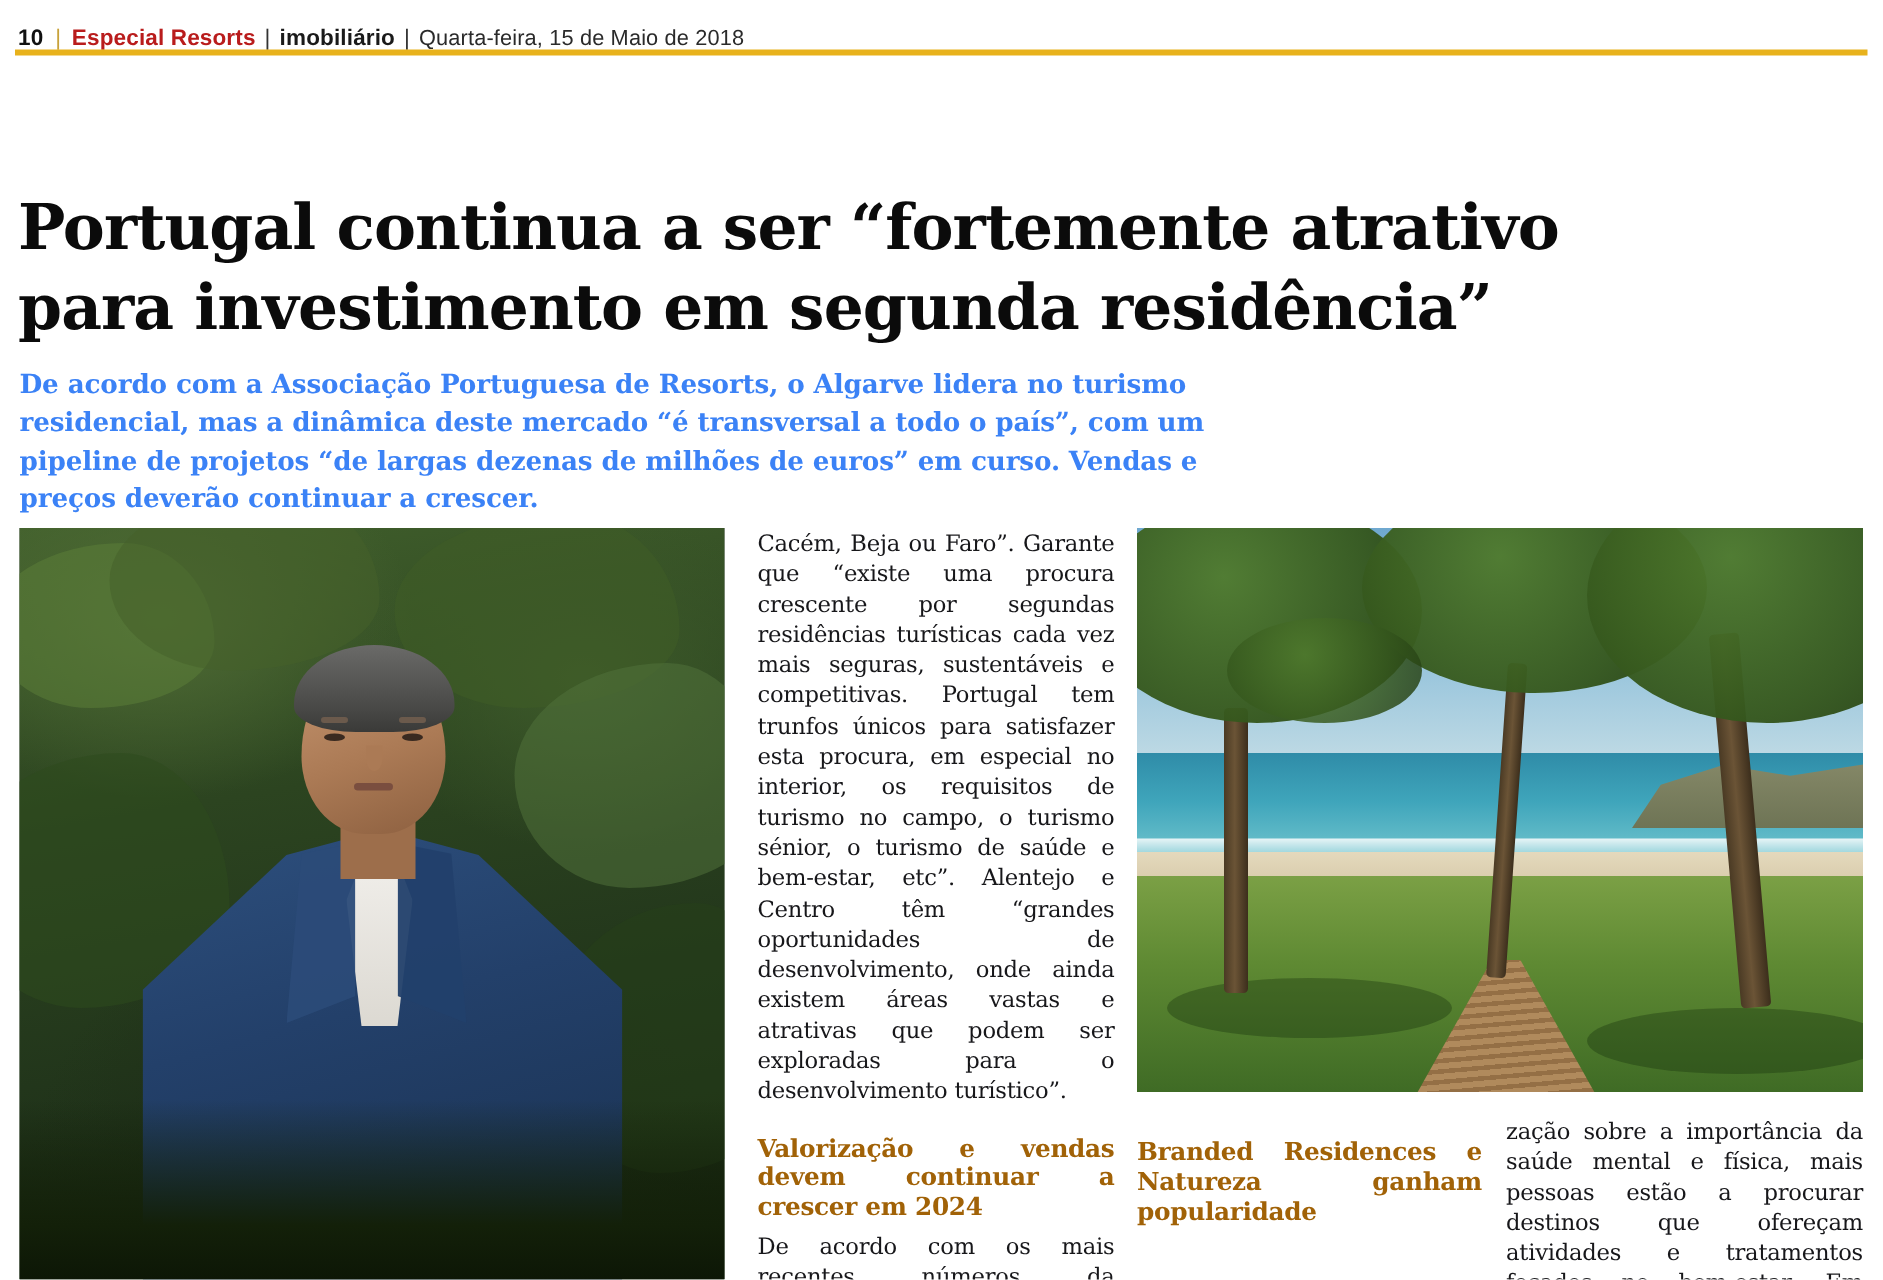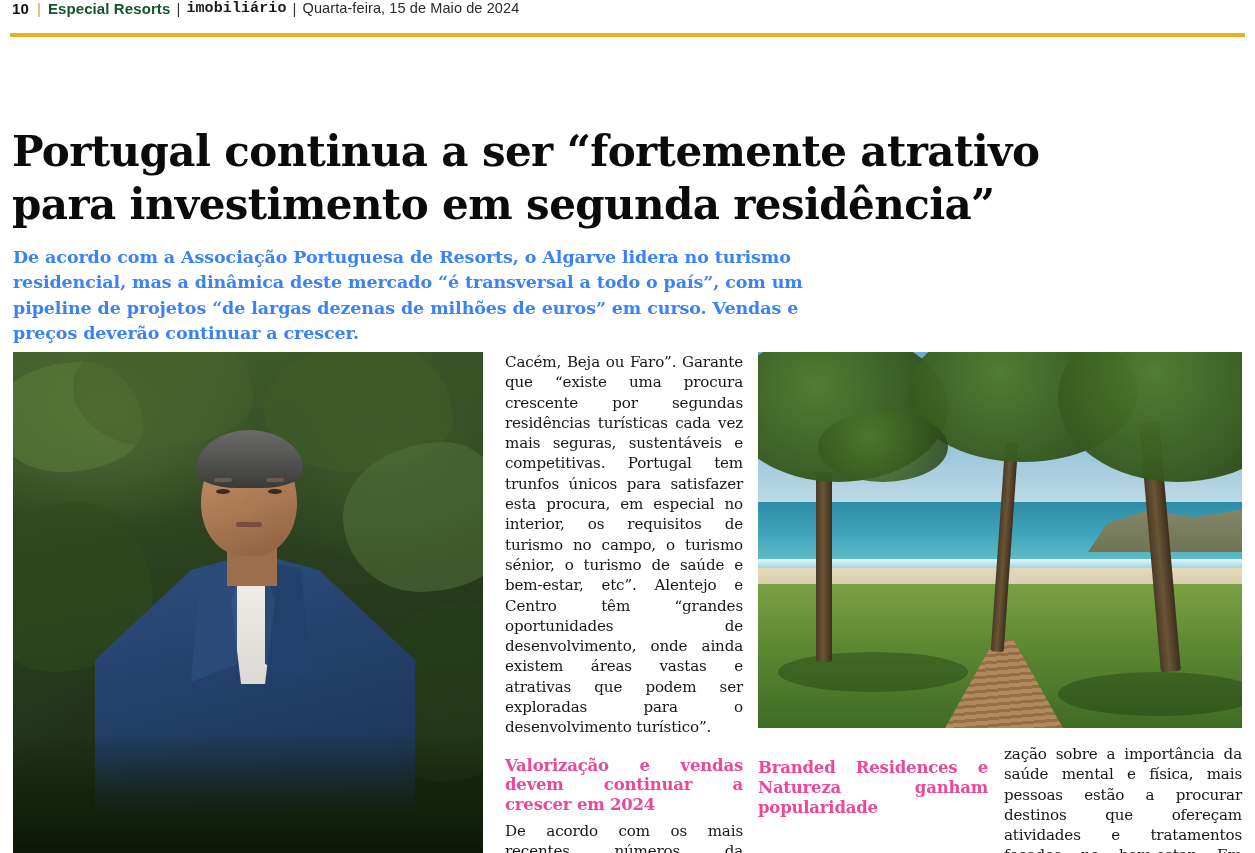--- a/index.html
+++ b/index.html
@@ -15,21 +15,21 @@
     width: 1255px; height: 853px;
     background: #fff;
   }
 
   
   .masthead {
     position: absolute;
     left: 0; top: 0;
     width: 1177px; height: 34px;
     display: flex;
-    align-items: flex-start;
+    align-items: flex-end;
     padding-left: 12px;
     font-family: "Liberation Sans", sans-serif;
     font-size: 15px;
     color: #1a1a1a;
     letter-spacing: 0.1px;
   }
   .masthead .pagenum {
     font-weight: bold;
     font-size: 15px;
     color: #111;
@@ -39,27 +39,26 @@
     color: #c8a23a;
     margin: 0 7px 0 0;
     font-weight: normal;
   }
   .masthead .sep2 {
     color: #333;
     margin: 0 6px;
     font-weight: normal;
   }
   .masthead .special {
-    color: #14532d;
+    color: #b91c1c;
     font-weight: bold;
   }
   .masthead .section {
     color: #1a1a1a;
     font-weight: bold;
-    font-family: Liberation Mono, monospace;
   }
   .masthead .date {
     color: #2a2a2a;
     font-weight: normal;
     font-size: 14.5px;
   }
   .rule-gold {
     position: absolute;
     left: 10px; top: 33px;
     width: 1235px; height: 4px;
@@ -122,21 +121,21 @@
 
   #col2 { left: 505px; top: 352px; width: 238px; }
   #col3-bottom { left: 758px; top: 744px; width: 230px; }
   #col4-bottom { left: 1004px; top: 744px; width: 238px; }
 
   .subhead {
     font-family: "DejaVu Serif", serif;
     font-weight: bold;
     font-size: 16.5px;
     line-height: 1.2;
-    color: #ec4899;
+    color: #a16207;
     margin: 14px 0 6px 0;
     letter-spacing: -0.2px;
   }
   .subhead.first { margin-top: 18px; }
 
   
   .portrait-bg {
     position: absolute; inset: 0;
     background:
       radial-gradient(ellipse 60% 40% at 20% 12%, #4f6b35 0%, rgba(79,107,53,0) 60%),
@@ -297,21 +296,21 @@
 
 <div class="page">
 
   <div class="masthead">
     <span class="pagenum">10</span>
     <span class="sep">|</span>
     <span class="special">Especial Resorts</span>
     <span class="sep2">|</span>
     <span class="section">imobiliário</span>
     <span class="sep2">|</span>
-    <span class="date">Quarta-feira, 15 de Maio de 2024</span>
+    <span class="date">Quarta-feira, 15 de Maio de 2018</span>
   </div>
   <div class="rule-gold"></div>
 
   <h1 class="headline">Portugal continua a ser “fortemente atrativo para investimento em segunda residência”</h1>
 
   <div class="lead">De acordo com a Associação Portuguesa de Resorts, o Algarve lidera no turismo residencial, mas a dinâmica deste mercado “é transversal a todo o país”, com um pipeline de projetos “de largas dezenas de milhões de euros” em curso. Vendas e preços deverão continuar a crescer.</div>
 
   <div class="photo-portrait">
     <div class="portrait-bg"></div>
     <div class="leaf" style="left:-20px; top:10px; width:150px; height:110px; background:#5b7d38;"></div>

